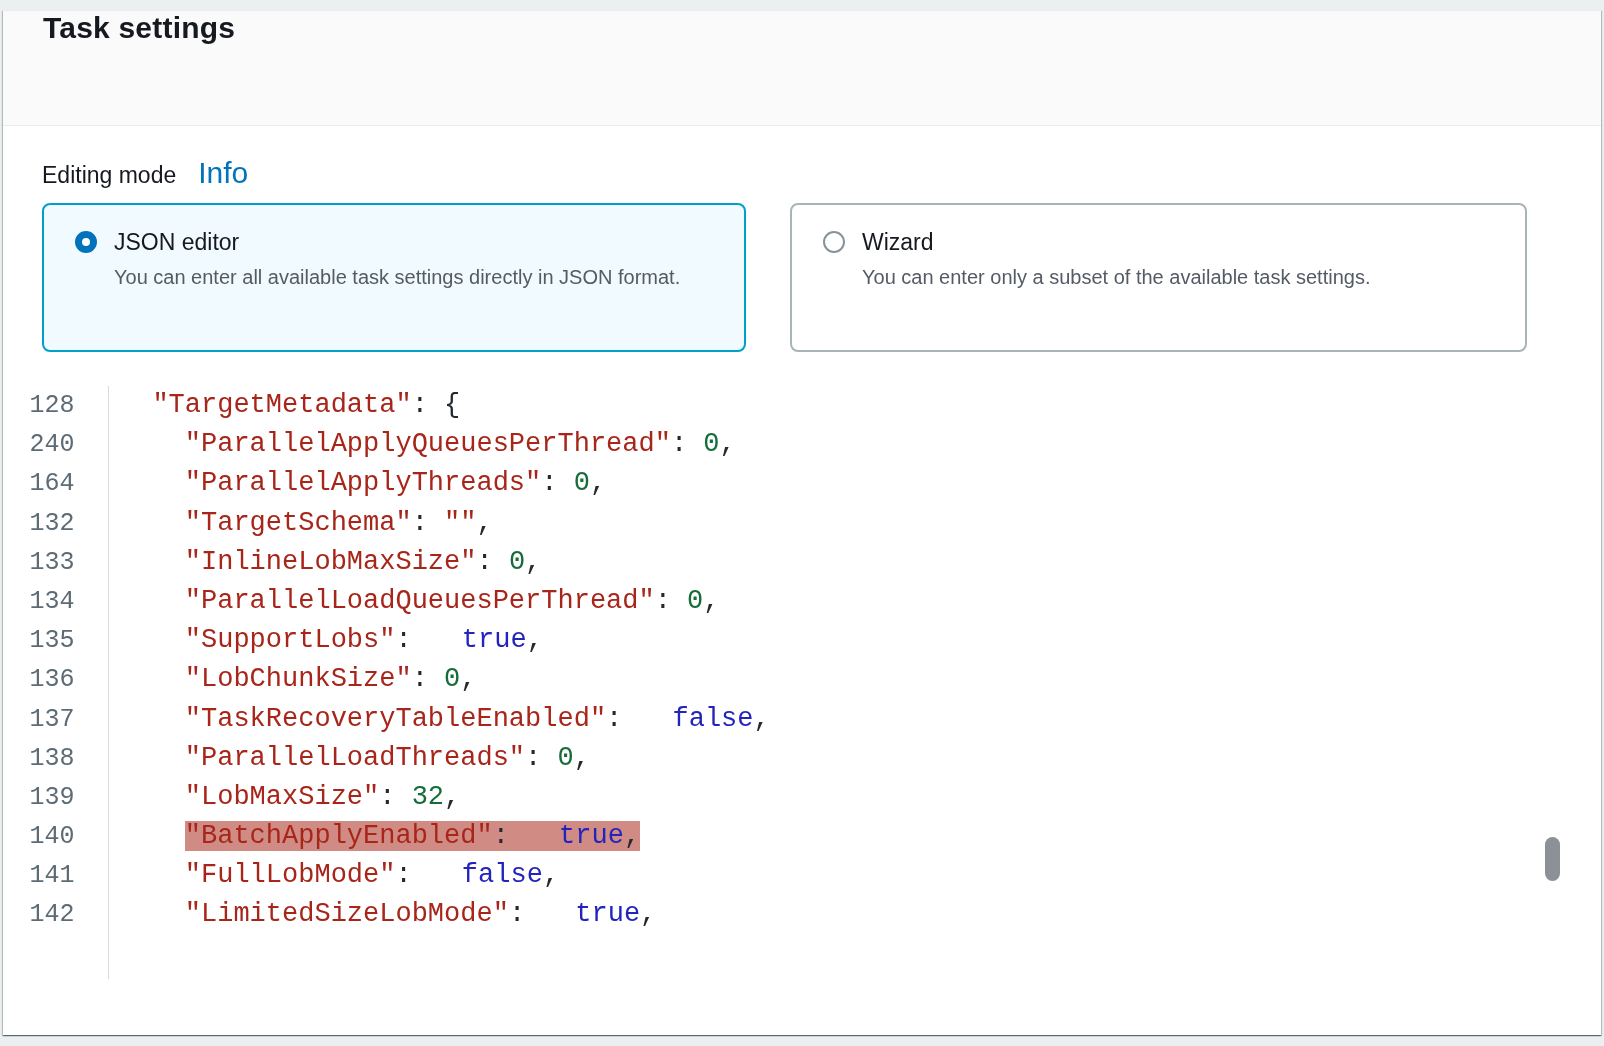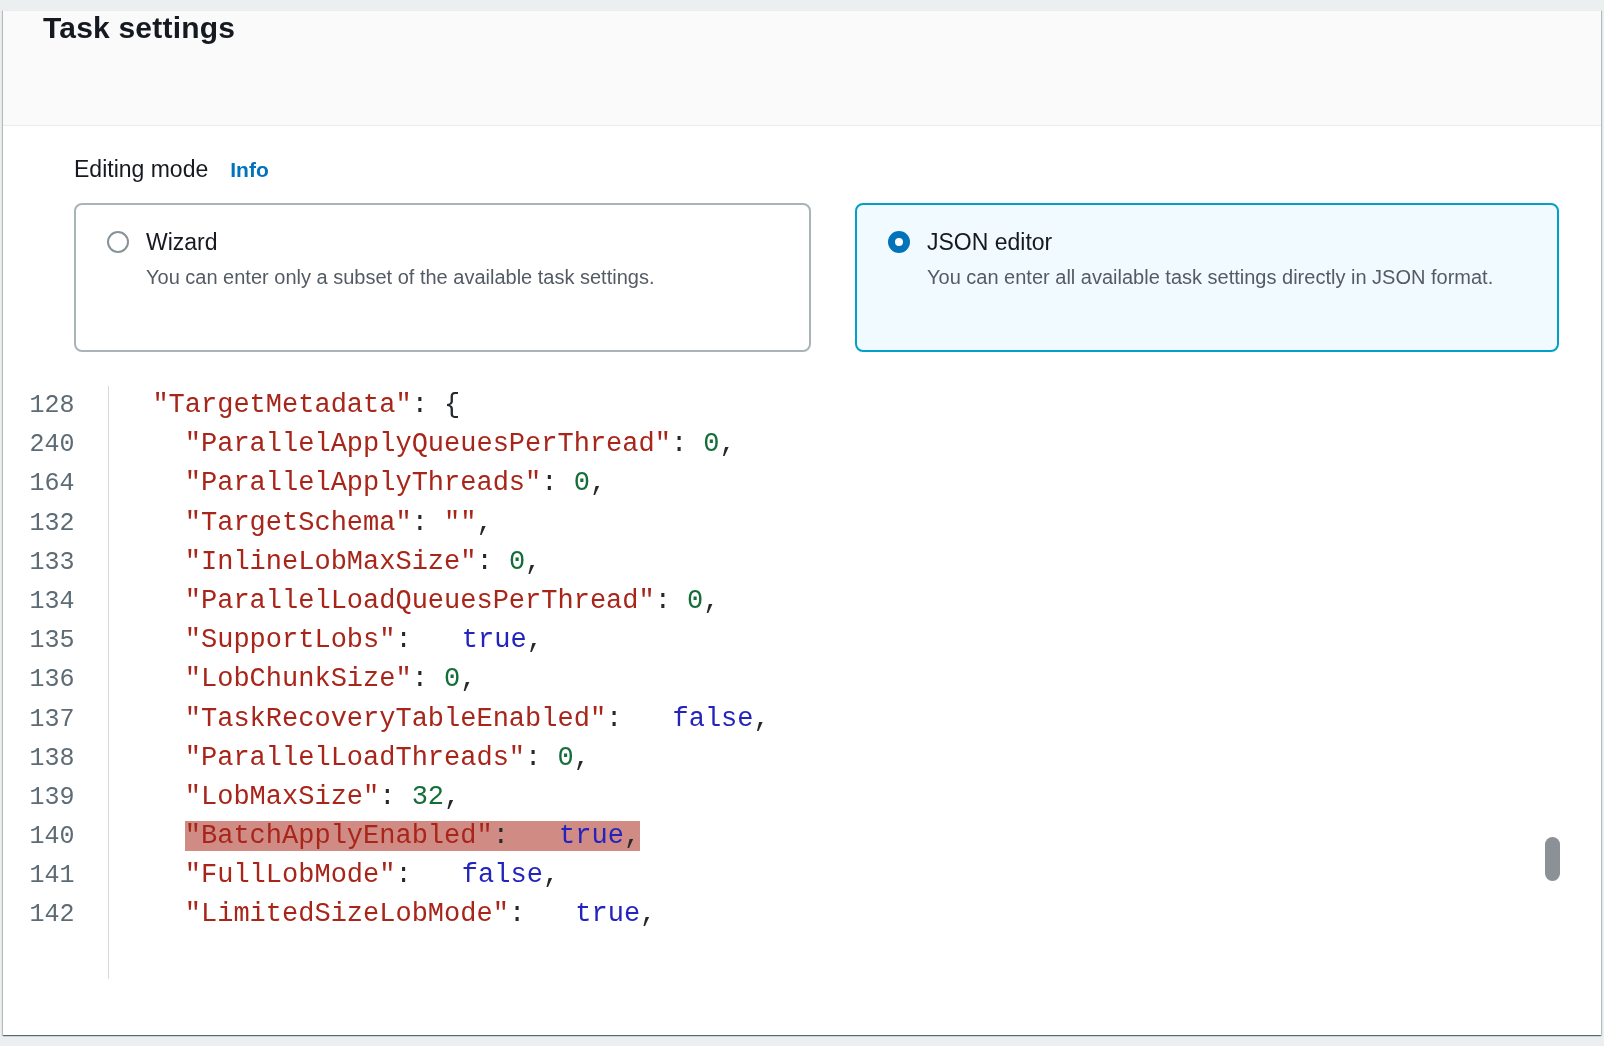--- a/index.html
+++ b/index.html
@@ -14,24 +14,24 @@
     position:absolute; left:3px; top:10px; width:1598px; height:1025px;
     background:#ffffff;
     border-top:1px solid #eaeded;
     box-shadow:0 1px 1px 0 rgba(0,28,36,.45), 1px 1px 1px 0 rgba(0,28,36,.18), -1px 1px 1px 0 rgba(0,28,36,.18);
   }
   .panel-header {
     height:115px; background:#fafafa; border-bottom:1px solid #eaeded;
     display:flex; align-items:flex-start; padding:0 40px;
   }
   .panel-title { font-size:30px; font-weight:700; color:#16191f; letter-spacing:.2px; }
-  .panel-body { padding:30px 39px 0 39px;margin-left:32px; }
+  .panel-body { padding:30px 39px 0 39px; }
   .editing-row { display:flex; align-items:baseline; height:30px; }
   .editing-label { font-size:23px; color:#16191f; }
-  .info-link { font-size:21px; font-weight:700; color:var(--accent-blue,#0073bb); margin-left:22px; cursor:pointer; text-decoration:none; }
+  .info-link { font-size:30px; font-weight:400; color:var(--accent-blue,#0073bb); margin-left:22px; cursor:pointer; text-decoration:none; }
   .tiles { display:flex; gap:44px; margin-top:17px; }
   .tile {
     width:737px; height:149px; background:#fff;
     border:2px solid #a9b4b9; border-radius:8px;
     padding:22px 10px 0 31px; display:flex; gap:17px; cursor:pointer;
   }
   .tile.selected {
     width:704px;
     border-color:var(--selected-tile-border,#00a1c9);
     background:var(--selected-tile-bg,#f1faff);
@@ -78,33 +78,33 @@
     <h1 class="panel-title">Task settings</h1>
   </div>
 
   <div class="panel-body">
     <div class="editing-row">
       <span class="editing-label">Editing mode</span>
       <a class="info-link">Info</a>
     </div>
 
     <div class="tiles">
+      <div class="tile selected">
+        <div class="radio checked"></div>
+        <div>
+          <div class="tile-title">JSON editor</div>
+          <div class="tile-desc">You can enter all available task settings directly in JSON format.</div>
+        </div>
+      </div>
+
       <div class="tile">
         <div class="radio"></div>
         <div>
           <div class="tile-title">Wizard</div>
           <div class="tile-desc">You can enter only a subset of the available task settings.</div>
-        </div>
-      </div>
-
-      <div class="tile selected">
-        <div class="radio checked"></div>
-        <div>
-          <div class="tile-title">JSON editor</div>
-          <div class="tile-desc">You can enter all available task settings directly in JSON format.</div>
         </div>
       </div>
     </div>
   </div>
 
   <div class="editor" id="code-editor">
       <div class="code-line">
         <span class="ln">128</span>
         <span class="code">  <span class="tok-key">"TargetMetadata"</span><span class="tok-p">: {</span></span>
       </div>

